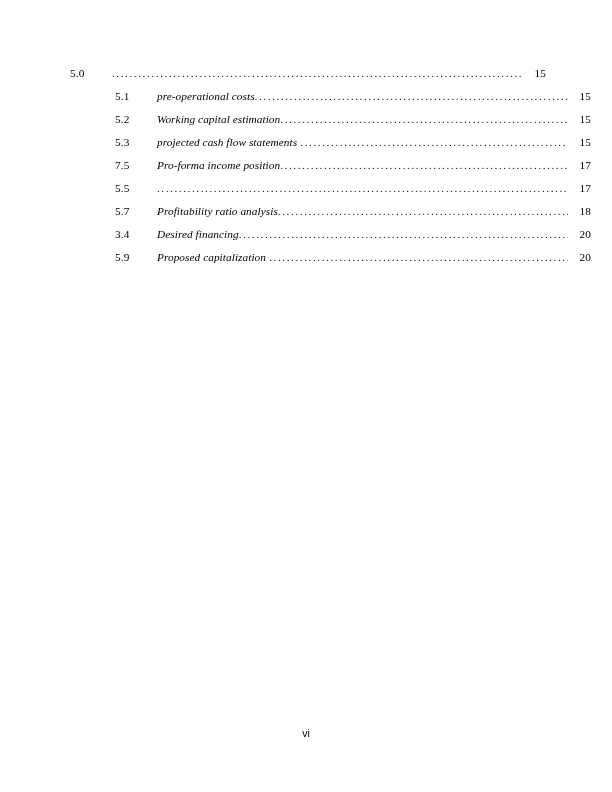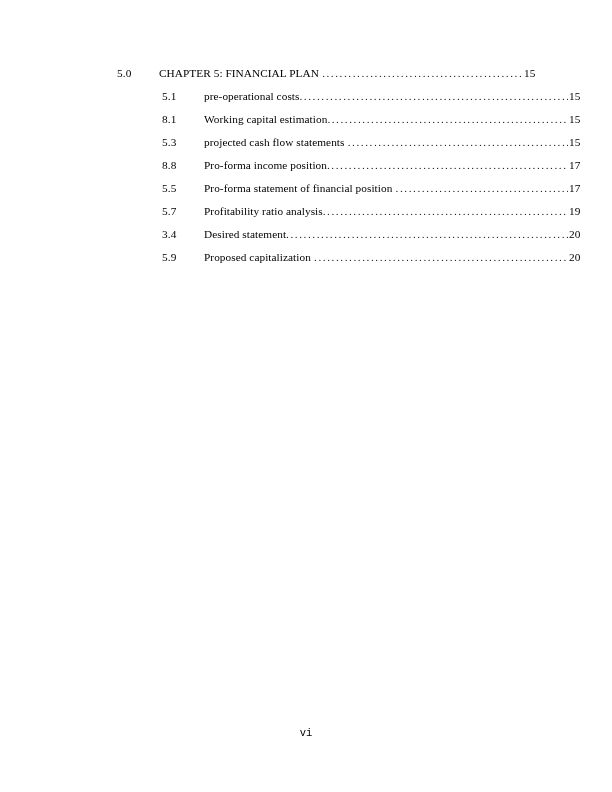--- a/index.html
+++ b/index.html
@@ -50,25 +50,25 @@
   
   .toc-entry.level-2 {
     padding-left: 45px;
   }
   .toc-entry.level-2 .num {
     width: 42px;
     flex: 0 0 42px;
   }
   .toc-entry.level-2 .title {
     flex: 0 0 auto;
+    font-style: italic;
   }
 
   .num {
     letter-spacing: 0.1px;
-    margin-left: 47px;
   }
 
   .title {
     letter-spacing: 0.05px;
   }
 
   
   .leader {
     flex: 1 1 auto;
     overflow: hidden;
@@ -87,88 +87,86 @@
   }
 
   
   .title.gap-after {
     padding-right: 3.2px;
   }
 
   .pageno {
     flex: 0 0 22px;
     width: 22px;
-    text-align: left;
+    text-align: right;
     font-size: 11.3px;
     letter-spacing: 0.1px;
   }
 
   
   .folio {
     position: absolute;
     left: 0;
     right: 0;
     top: 727px;
     text-align: center;
-    font-family: Liberation Mono, monospace;
+    font-family: Liberation Sans, sans-serif;
     font-size: 10.5px;
     color: #000000;
   }
 </style>
 </head>
 <body>
 
 <div class="page">
 
   <div class="toc">
       <div class="toc-entry level-1">
         <span class="num">5.0</span>
-        <span class="title gap-after">CHAPTER 5: FINANCIAL PLAN</span>
         <span class="leader"></span>
         <span class="pageno">15</span>
       </div>
       <div class="toc-entry level-2">
         <span class="num">5.1</span>
         <span class="title">pre-operational costs</span>
         <span class="leader"></span>
         <span class="pageno">15</span>
       </div>
       <div class="toc-entry level-2">
-        <span class="num">8.1</span>
+        <span class="num">5.2</span>
         <span class="title">Working capital estimation</span>
         <span class="leader"></span>
         <span class="pageno">15</span>
       </div>
       <div class="toc-entry level-2">
         <span class="num">5.3</span>
         <span class="title gap-after">projected cash flow statements</span>
         <span class="leader"></span>
         <span class="pageno">15</span>
       </div>
       <div class="toc-entry level-2">
-        <span class="num">8.8</span>
+        <span class="num">7.5</span>
         <span class="title">Pro-forma income position</span>
         <span class="leader"></span>
         <span class="pageno">17</span>
       </div>
       <div class="toc-entry level-2">
         <span class="num">5.5</span>
-        <span class="title gap-after">Pro-forma statement of financial position</span>
         <span class="leader"></span>
         <span class="pageno">17</span>
       </div>
       <div class="toc-entry level-2">
         <span class="num">5.7</span>
         <span class="title">Profitability ratio analysis</span>
         <span class="leader"></span>
-        <span class="pageno">19</span>
+        <span class="pageno">18</span>
       </div>
       <div class="toc-entry level-2">
         <span class="num">3.4</span>
-        <span class="title">Desired statement</span>
+        <span class="title">Desired financing</span>
         <span class="leader"></span>
         <span class="pageno">20</span>
       </div>
       <div class="toc-entry level-2">
         <span class="num">5.9</span>
         <span class="title gap-after">Proposed capitalization</span>
         <span class="leader"></span>
         <span class="pageno">20</span>
       </div>
     </div>

